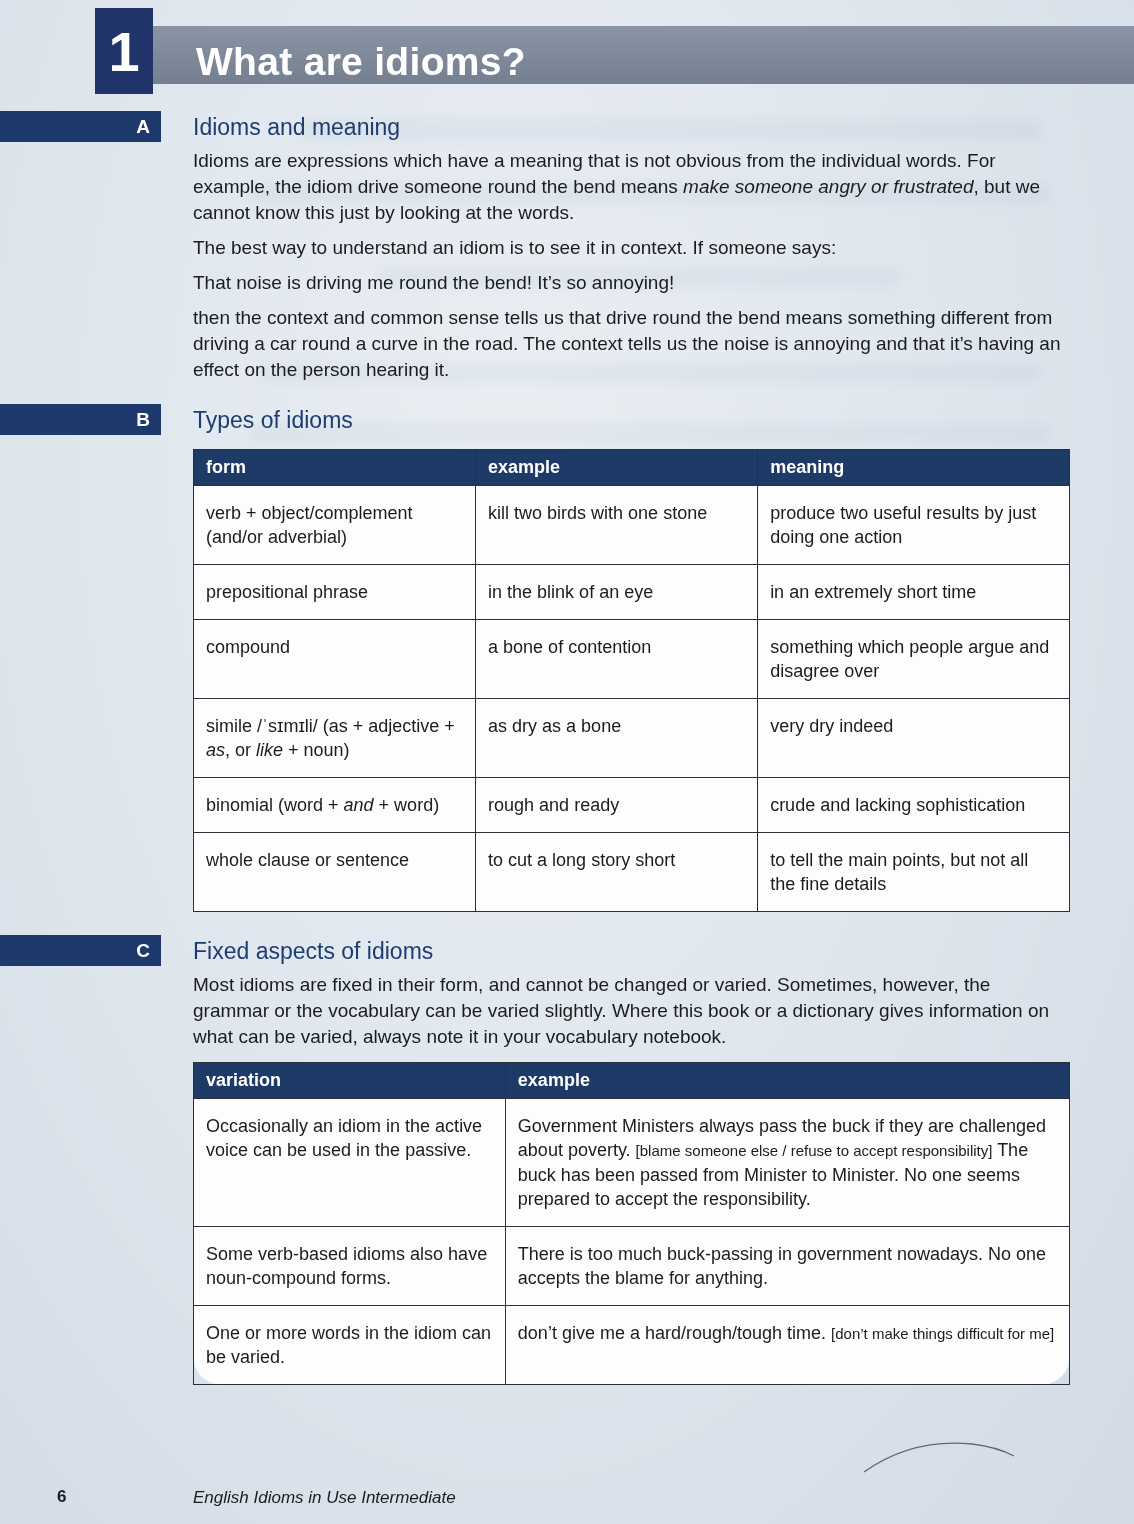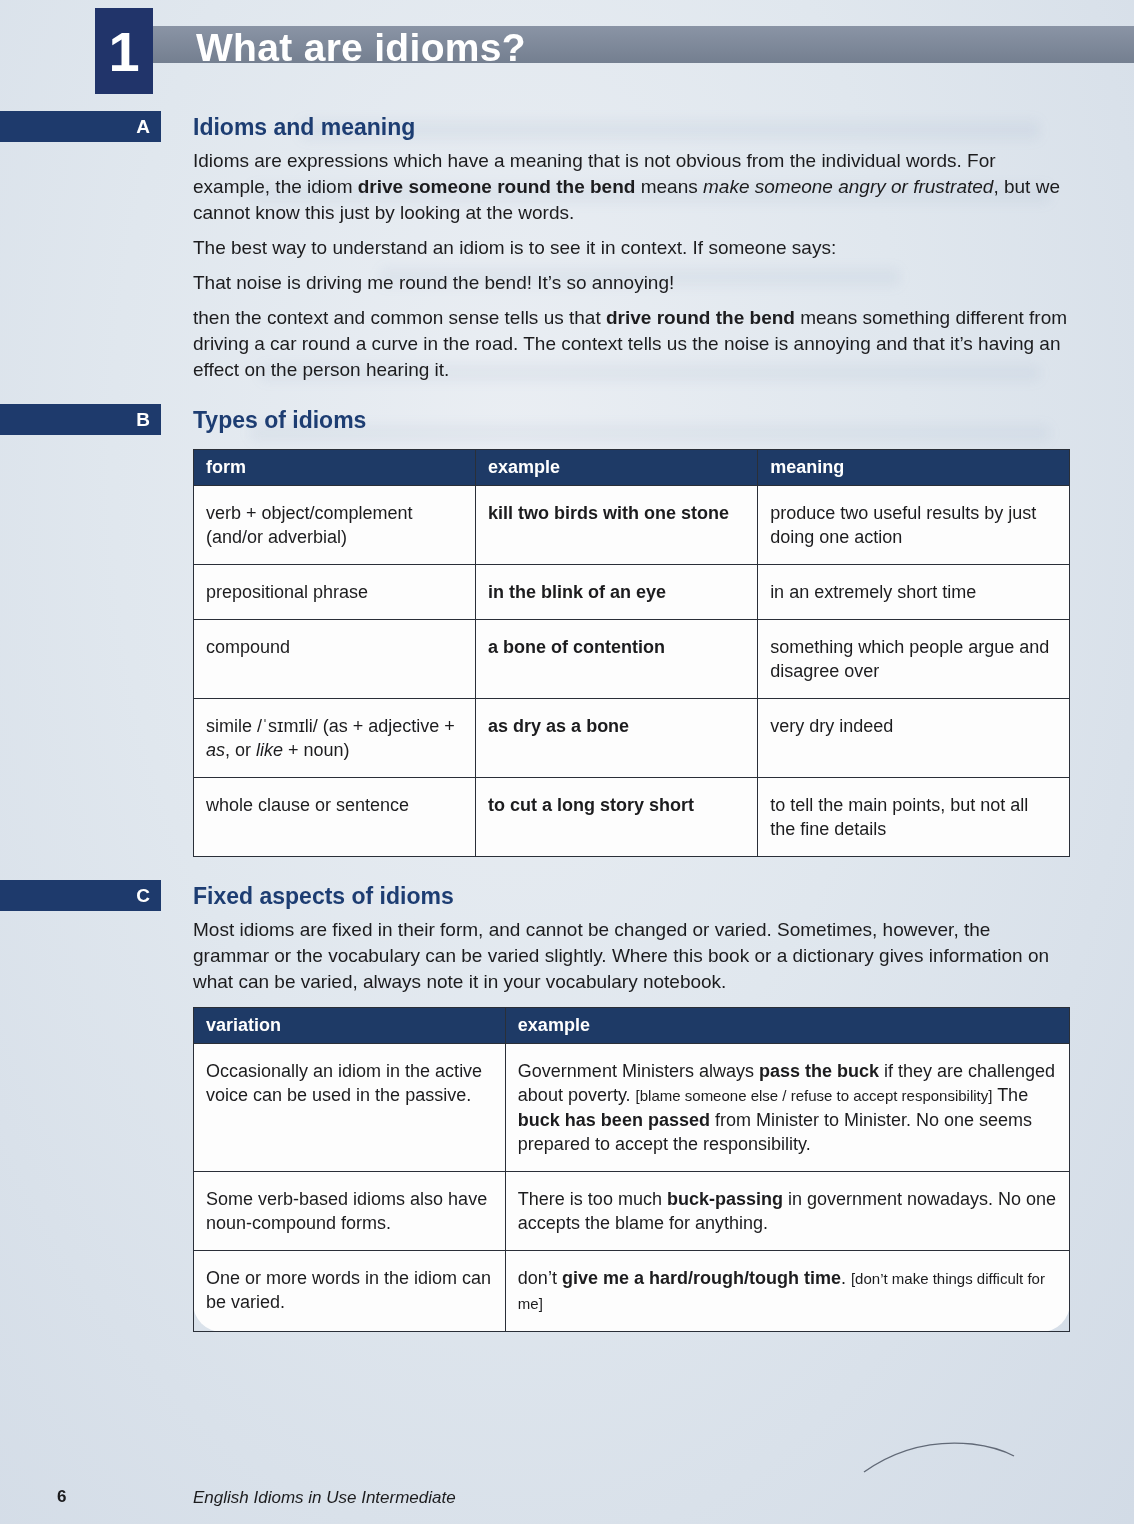--- a/index.html
+++ b/index.html
@@ -9,48 +9,48 @@
     font-family:"Liberation Sans", sans-serif;color:#1c1c1e;overflow:hidden;
   }
   
   .ghost{position:absolute;background:rgba(96,128,176,0.07);filter:blur(6px);border-radius:6px;pointer-events:none;}
 
   .unit-box{
     position:absolute;left:95px;top:8px;width:58px;height:86px;background:#21346a;color:#fff;
     display:flex;align-items:center;justify-content:center;font-size:56px;font-weight:700;z-index:2;
   }
   .title-banner{
-    position:absolute;left:150px;top:26px;right:0;height:37px;
+    position:absolute;left:150px;top:26px;right:0;height:58px;
     background:linear-gradient(180deg,#8a94a5,#747f90);
-    display:flex;align-items:flex-start;padding-left:46px;box-sizing:border-box;z-index:1;
+    display:flex;align-items:flex-end;padding-left:46px;box-sizing:border-box;z-index:1;
   }
   .title-banner h1{margin:0;color:#fff;font-size:39px;font-weight:700;letter-spacing:.3px;}
 
   .content{position:absolute;left:193px;top:114px;width:877px;}
 
   .section-row{position:relative;margin:0 0 7px 0;}
   .section-row.sec-b{margin-top:24px;}
   .section-row.sec-c{margin-top:26px;}
   .section-marker{
     position:absolute;left:-193px;top:-3px;width:161px;height:31px;background:#1e3a6c;color:#fff;
     display:flex;align-items:center;justify-content:flex-end;padding-right:11px;box-sizing:border-box;
     font-size:19px;font-weight:700;
   }
-  .section-heading{margin:0;color:#1d3d72;font-size:23px;font-weight:700;}
+  .section-heading{margin:0;color:#1d3d72;font-size:23px;font-weight:400;}
 
   p.body{margin:0 0 9px 0;font-size:19px;line-height:26px;max-width:877px;}
 
   table{border-collapse:collapse;width:100%;margin:15px 0 0 0;background:#fdfdfd;}
   th{
     background:#1e3a66;color:#fff;text-align:left;font-size:18px;font-weight:700;
     padding:7px 12px;border:1px solid #2a2f38;
   }
   td{border:1px solid #2a2f38;font-size:18px;line-height:24px;padding:15px 12px;vertical-align:top;}
 
-  .b{font-weight:700;}
+  .b{font-weight:400;}
   .i{font-style:italic;}
   .sm{font-size:15px;}
 
   .footer-page{position:absolute;left:57px;top:1487px;font-size:17px;font-weight:700;color:#1c1c1e;}
   .footer-title{position:absolute;left:193px;top:1488px;font-size:17px;font-style:italic;color:#1c1c1e;}
 
   .scan-mark{position:absolute;left:862px;top:1436px;pointer-events:none;}
 </style>
 </head>
 <body>
@@ -118,20 +118,25 @@
           <td><span>compound</span></td>
           <td><span class="b">a bone of contention</span></td>
           <td><span>something which people argue and disagree over</span></td>
         </tr>
         <tr>
           <td><span>simile /ˈsɪmɪli/ (as + adjective + </span><span class="i">as</span><span>, or </span><span class="i">like</span><span> + noun)</span></td>
           <td><span class="b">as dry as a bone</span></td>
           <td><span>very dry indeed</span></td>
         </tr>
         <tr>
+          <td><span>binomial (word + </span><span class="i">and</span><span> + word)</span></td>
+          <td><span class="b">rough and ready</span></td>
+          <td><span>crude and lacking sophistication</span></td>
+        </tr>
+        <tr>
           <td><span>whole clause or sentence</span></td>
           <td><span class="b">to cut a long story short</span></td>
           <td><span>to tell the main points, but not all the fine details</span></td>
         </tr>
       </tbody>
     </table>
 
     <div class="section-row sec-c">
       <div class="section-marker">
         <span>C</span>

